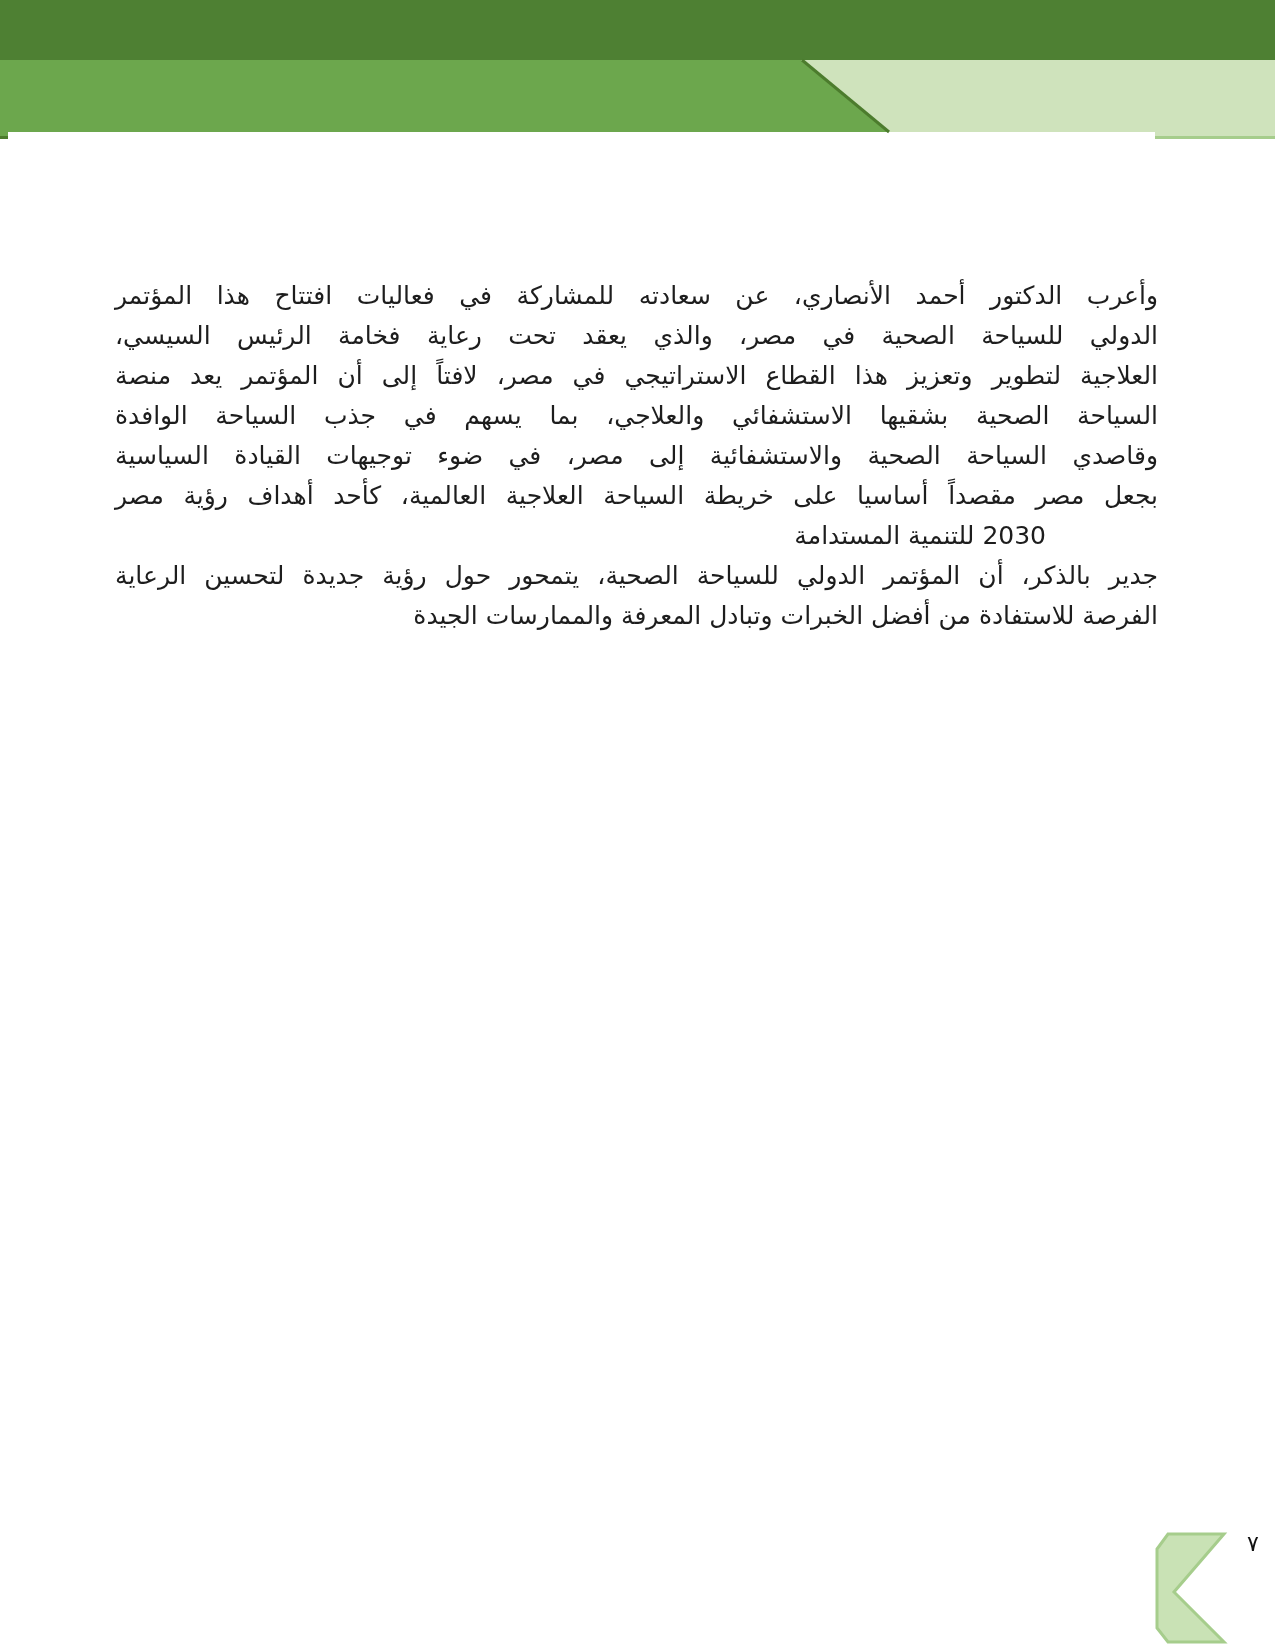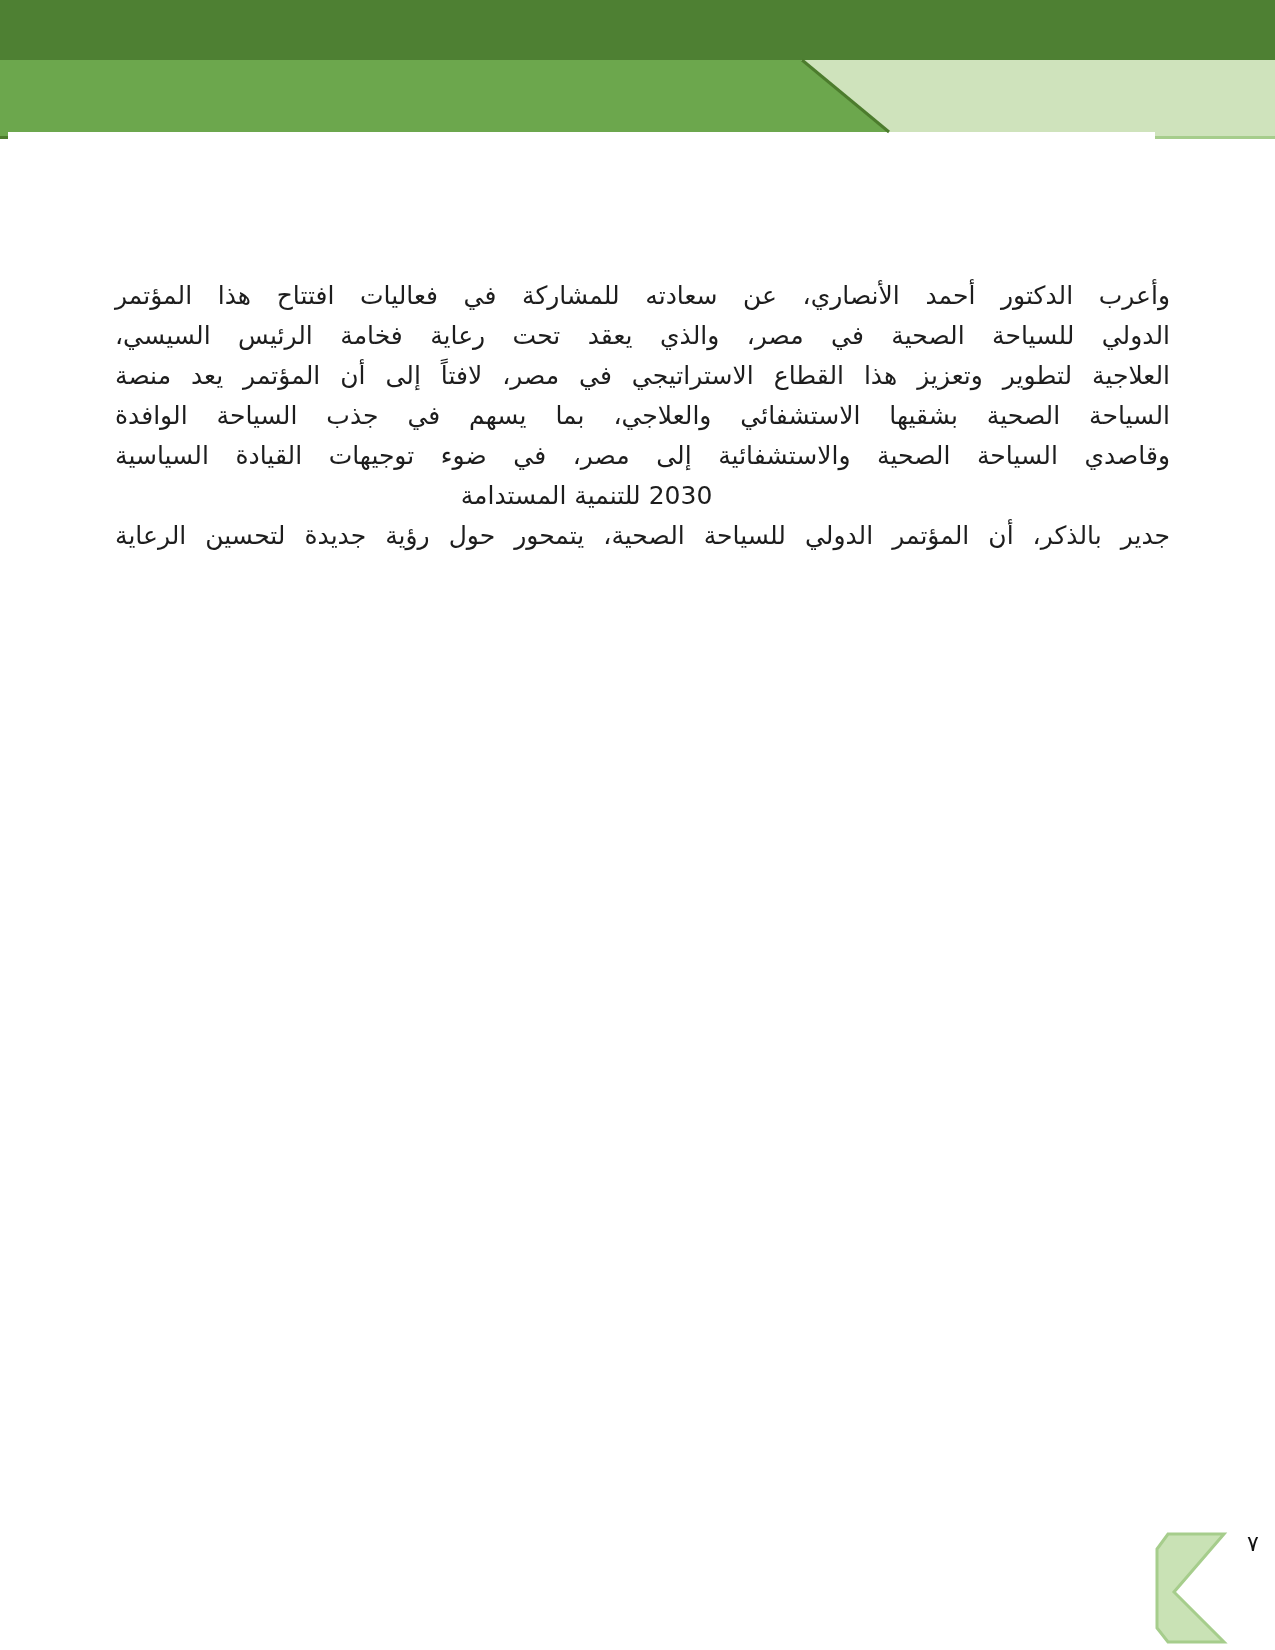--- a/index.html
+++ b/index.html
@@ -17,35 +17,35 @@
   .header-svg {
     position: absolute;
     top: 0;
     left: 0;
     display: block;
   }
   .text-block {
     position: absolute;
     top: 276px;
     left: 115px;
-    right: 105px;
+    right: 117px;
     direction: rtl;
     font-size: 25px;
     line-height: 40px;
     color: #1d1d1d;
   }
   .line {
     height: 40px;
   }
   .line.j {
     text-align: justify;
     text-align-last: justify;
   }
   .line.e {
-    text-align: center;
+    text-align: right;
   }
   .line.ind {
     margin-left: 0;
     padding-left: 0;
     margin-right: 0;
     padding-right: 0;
     
     margin-right: 112px;
   }
   .footer-chevron {
@@ -80,21 +80,23 @@
   <rect x="1155" y="132" width="120" height="5" fill="#cfe3bc"></rect>
   <rect x="1155" y="136" width="120" height="3" fill="#a6cd8c"></rect>
 </svg>
 
 <div class="text-block" dir="rtl">
   <div class="line j">وأعرب الدكتور أحمد الأنصاري، عن سعادته للمشاركة في فعاليات افتتاح هذا المؤتمر</div>
   <div class="line j">الدولي للسياحة الصحية في مصر، والذي يعقد تحت رعاية فخامة الرئيس السيسي،</div>
   <div class="line j">العلاجية لتطوير وتعزيز هذا القطاع الاستراتيجي في مصر، لافتاً إلى أن المؤتمر يعد منصة</div>
   <div class="line j">السياحة الصحية بشقيها الاستشفائي والعلاجي، بما يسهم في جذب السياحة الوافدة</div>
   <div class="line j">وقاصدي السياحة الصحية والاستشفائية إلى مصر، في ضوء توجيهات القيادة السياسية</div>
+  <div class="line j">بجعل مصر مقصداً أساسيا على خريطة السياحة العلاجية العالمية، كأحد أهداف رؤية مصر</div>
   <div class="line e ind">2030 للتنمية المستدامة</div>
   <div class="line j">جدير بالذكر، أن المؤتمر الدولي للسياحة الصحية، يتمحور حول رؤية جديدة لتحسين الرعاية</div>
+  <div class="line e">الفرصة للاستفادة من أفضل الخبرات وتبادل المعرفة والممارسات الجيدة</div>
 </div>
 
 <svg class="footer-chevron" width="84" height="124" viewBox="0 0 84 124" xmlns="http://www.w3.org/2000/svg">
   <polygon points="18,8 74,8 24,66 74,116 18,116 7,102 7,23" stroke-width="3" stroke="#a6cd8c" fill="#c9e2b5"></polygon>
 </svg>
 
 <div class="page-number">٧</div>
 
 </body></html>

